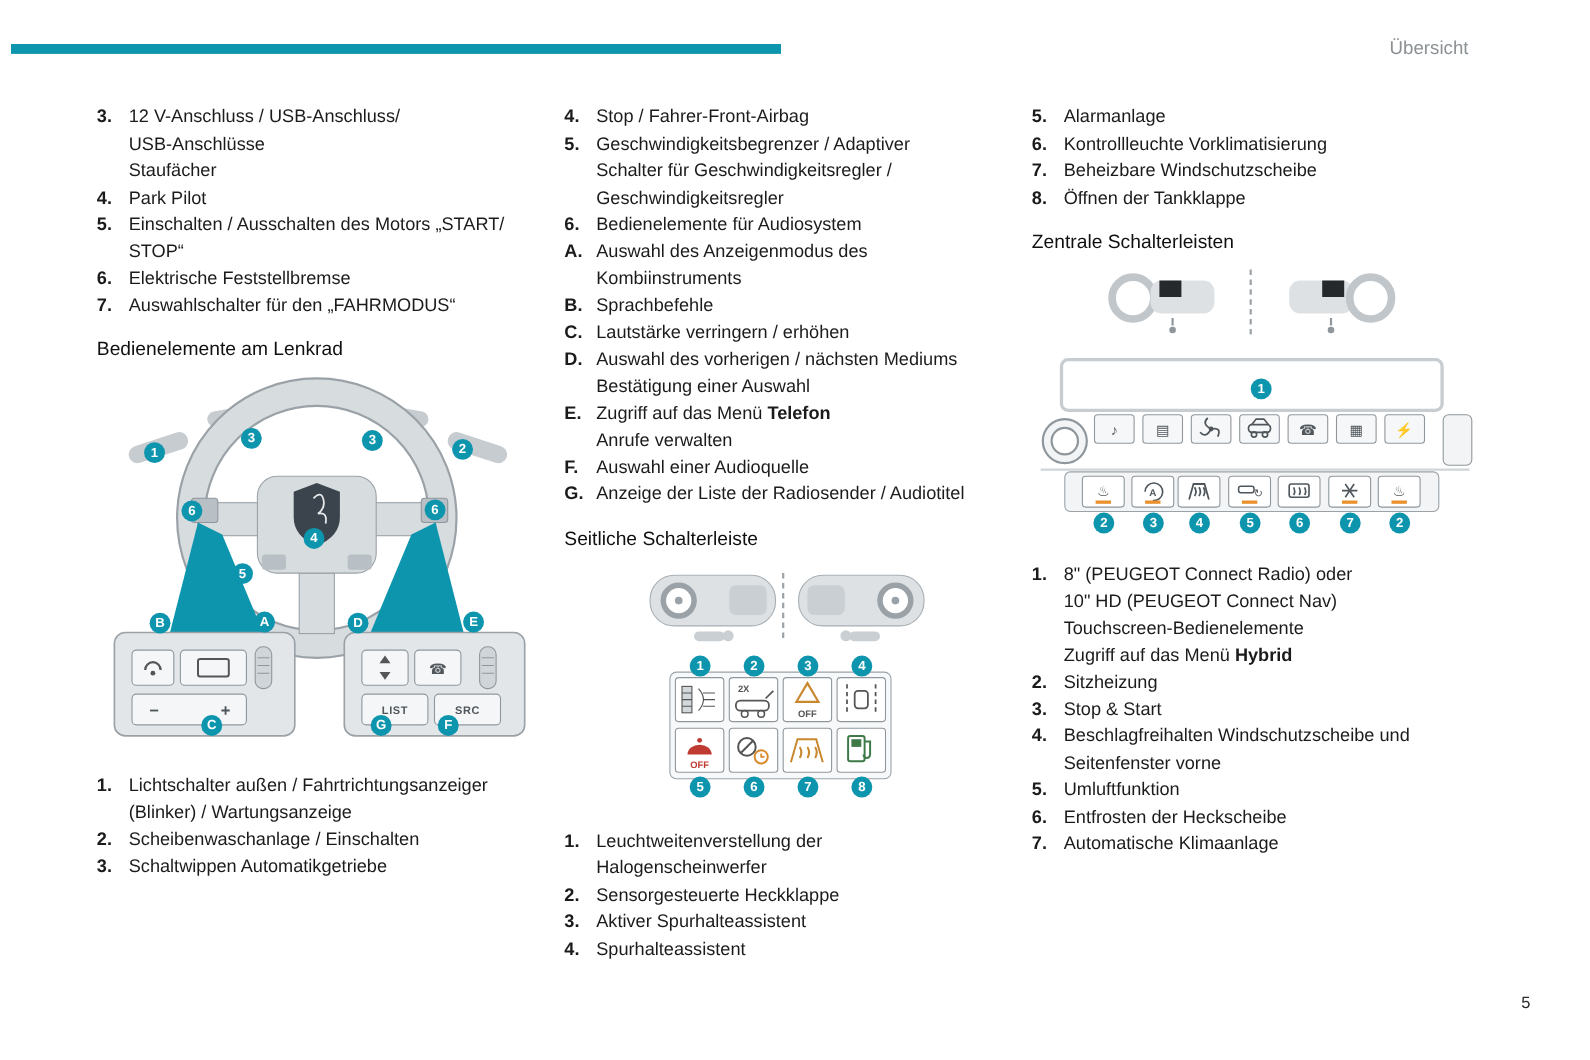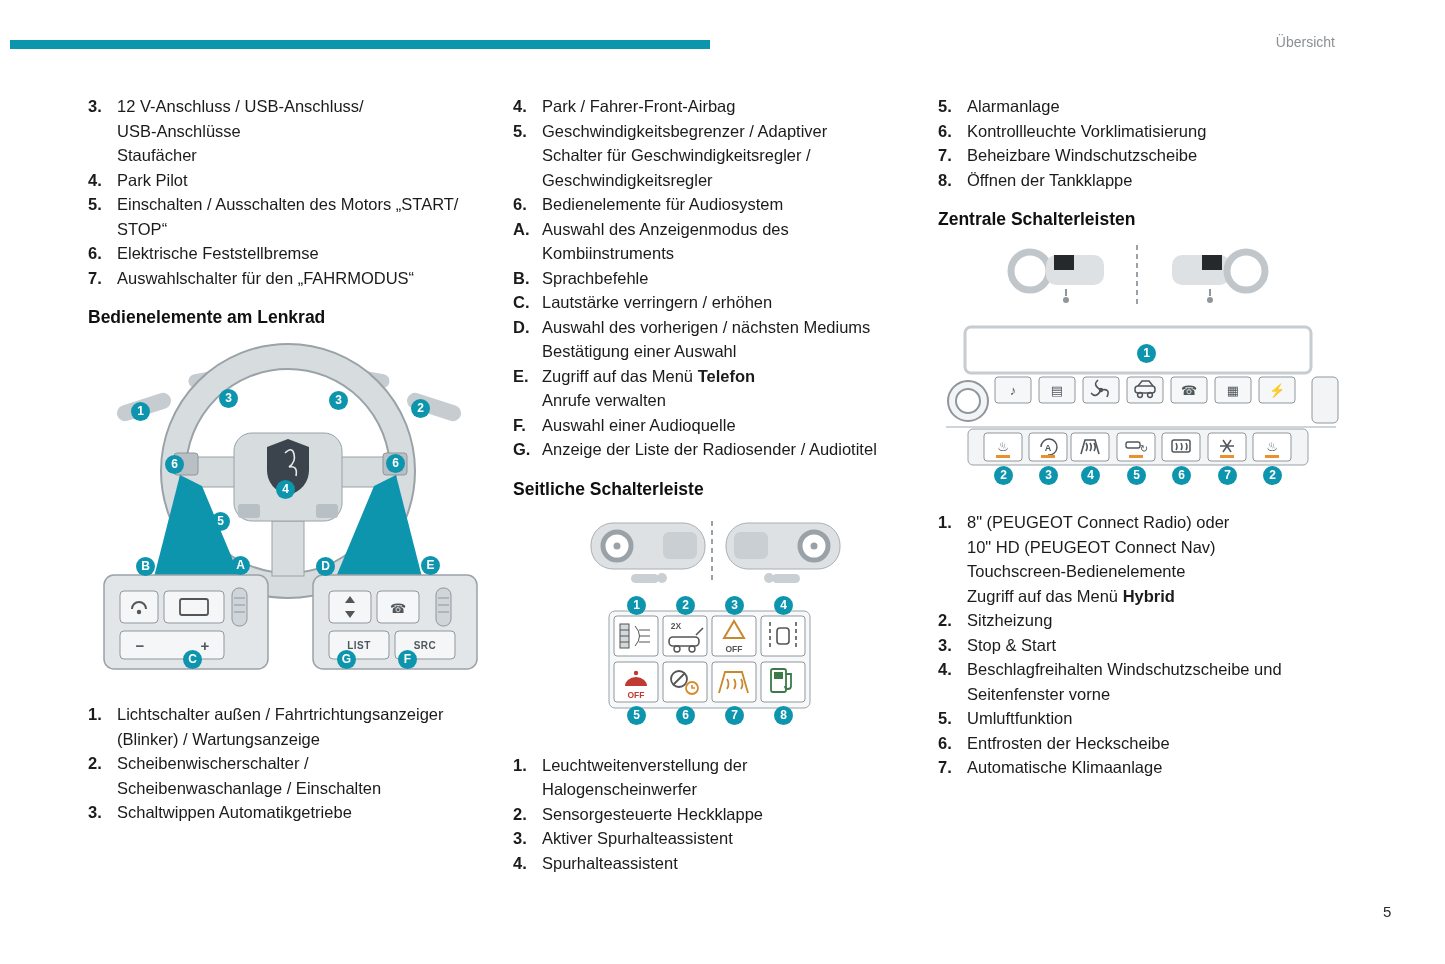--- a/index.html
+++ b/index.html
@@ -3,31 +3,31 @@
 <meta charset="utf-8">
 <style>
   * { margin:0; padding:0; box-sizing:border-box; }
   :root { --accent:#0e95ae; }
   html,body { width:1445px; height:964px; }
   body {
     position:relative; background:#fff; overflow:hidden;
     font-family:"Liberation Sans", sans-serif; color:#1b1b1b;
   }
   .topbar { position:absolute; left:10px; top:40px; width:700px; height:9px; background:var(--accent); }
-  .header-title { position:absolute; top:34px; right:110px; font-size:14px; color:#8a9093; }
+  .header-title { position:absolute; top:34px; right:110px; font-size:17px; color:#8a9093; }
   .pagenum { position:absolute; left:1383px; top:903px; font-size:15px; color:#2b2b2b; }
 
   .col { position:absolute; top:88px; width:405px; font-size:16.5px; line-height:24.5px; }
   .col1 { left:88px; } .col2 { left:513px; } .col3 { left:938px; }
   .list { padding-top:6px; }
   .li { display:flex; }
   .num { flex:0 0 29px; font-weight:bold; }
   .txt { flex:1; }
   .b { font-weight:bold; }
-  .heading { font-size:17.5px; font-weight:bold; line-height:24px; margin:15px 0 12px; color:#101010; }
+  .heading { font-size:17.5px; font-weight:normal; line-height:24px; margin:15px 0 12px; color:#101010; }
 
   .diagram { position:relative; }
   .d-wheel   { height:345px; margin:2px 0 10px; }
   .d-side    { height:212px; margin:20px 0 14px; }
   .d-central { height:247px; margin:12px 0 14px; }
   .diagram svg { position:absolute; left:0; top:0; width:100%; height:100%; }
 
   .co {
     position:absolute; width:19px; height:19px; border-radius:50%;
     background:var(--accent); color:#fff; font-size:12px; font-weight:bold;
@@ -161,39 +161,38 @@
         <div class="li">
           <span class="num">1.</span>
           <div class="txt">
             <div class="ln"><span>Lichtschalter außen / Fahrtrichtungsanzeiger</span></div>
             <div class="ln"><span>(Blinker) / Wartungsanzeige</span></div>
           </div>
         </div>
         <div class="li">
           <span class="num">2.</span>
           <div class="txt">
-            <div class="ln"><span>Scheibenwischerschalter /</span></div>
             <div class="ln"><span>Scheibenwaschanlage / Einschalten</span></div>
           </div>
         </div>
         <div class="li">
           <span class="num">3.</span>
           <div class="txt">
             <div class="ln"><span>Schaltwippen Automatikgetriebe</span></div>
           </div>
         </div>
       </div>
   </section>
 
   <section class="col col2">
     <div class="list">
         <div class="li">
           <span class="num">4.</span>
           <div class="txt">
-            <div class="ln"><span>Park / Fahrer-Front-Airbag</span></div>
+            <div class="ln"><span>Stop / Fahrer-Front-Airbag</span></div>
           </div>
         </div>
         <div class="li">
           <span class="num">5.</span>
           <div class="txt">
             <div class="ln"><span>Geschwindigkeitsbegrenzer / Adaptiver</span></div>
             <div class="ln"><span>Schalter für Geschwindigkeitsregler /</span></div>
             <div class="ln"><span>Geschwindigkeitsregler</span></div>
           </div>
         </div>

